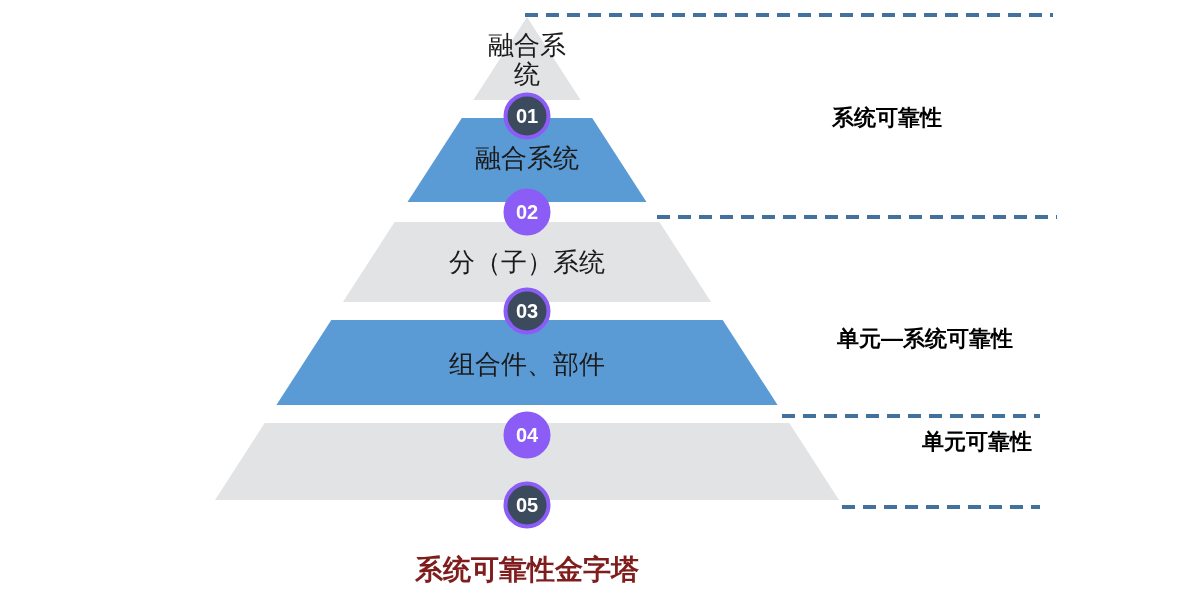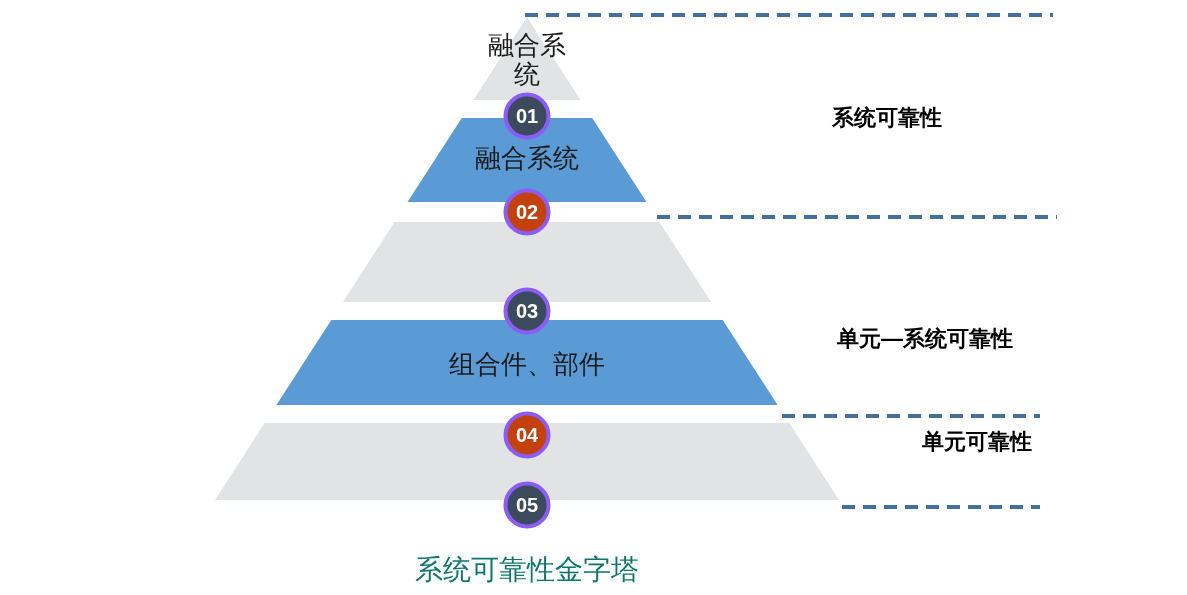--- a/index.html
+++ b/index.html
@@ -43,34 +43,34 @@
     border-radius: 50%;
     transform: translate(-50%, -50%);
     display: flex;
     align-items: center;
     justify-content: center;
     color: #ffffff;
     font-size: 20px;
     font-weight: bold;
   }
   .badge.navy { background: #3c4a5e; }
-  .badge.blue { background: #c2410c; }
+  .badge.blue { background: #8b5cf6; }
   .side-label {
     position: absolute;
     color: #000000;
     font-size: 22px;
     font-weight: bold;
     white-space: nowrap;
   }
   .chart-title {
     position: absolute;
     transform: translateX(-50%);
-    color: #0f766e;
+    color: #7f1d1d;
     font-size: 28px;
-    font-weight: normal;
+    font-weight: bold;
     white-space: nowrap;
   }
 </style>
 </head>
 <body>
 
 <div class="canvas">
 
   <svg class="shapes" width="1187" height="595" viewBox="0 0 1187 595" aria-hidden="true">
 
@@ -81,20 +81,21 @@
 
     <polygon points="527,17 580.6,100 473.4,100" fill="#E2E3E5"></polygon>
     <polygon points="461.8,118 592.2,118 646.5,202 407.5,202" fill="#5B9BD5"></polygon>
     <polygon points="394.6,222 659.4,222 711.1,302 342.9,302" fill="#E2E3E5"></polygon>
     <polygon points="331.3,320 722.7,320 777.6,405 276.4,405" fill="#5B9BD5"></polygon>
     <polygon points="264.7,423 789.3,423 839,500 215,500" fill="#E2E3E5"></polygon>
   </svg>
 
   <div class="lvl-label wrap" style="left:527px; top:60px;">融合系统</div>
   <div class="lvl-label" style="left:527px; top:158px;">融合系统</div>
+  <div class="lvl-label" style="left:527px; top:262px;">分（子）系统</div>
   <div class="lvl-label" style="left:527px; top:364px;">组合件、部件</div>
 
   <div class="badge navy" style="left:527px; top:116px;">01</div>
   <div class="badge blue" style="left:527px; top:212px;">02</div>
   <div class="badge navy" style="left:527px; top:311px;">03</div>
   <div class="badge blue" style="left:527px; top:435px;">04</div>
   <div class="badge navy" style="left:527px; top:505px;">05</div>
 
   <div class="side-label" style="left:832px; top:103px;">系统可靠性</div>
   <div class="side-label" style="left:837px; top:324px;">单元—系统可靠性</div>

